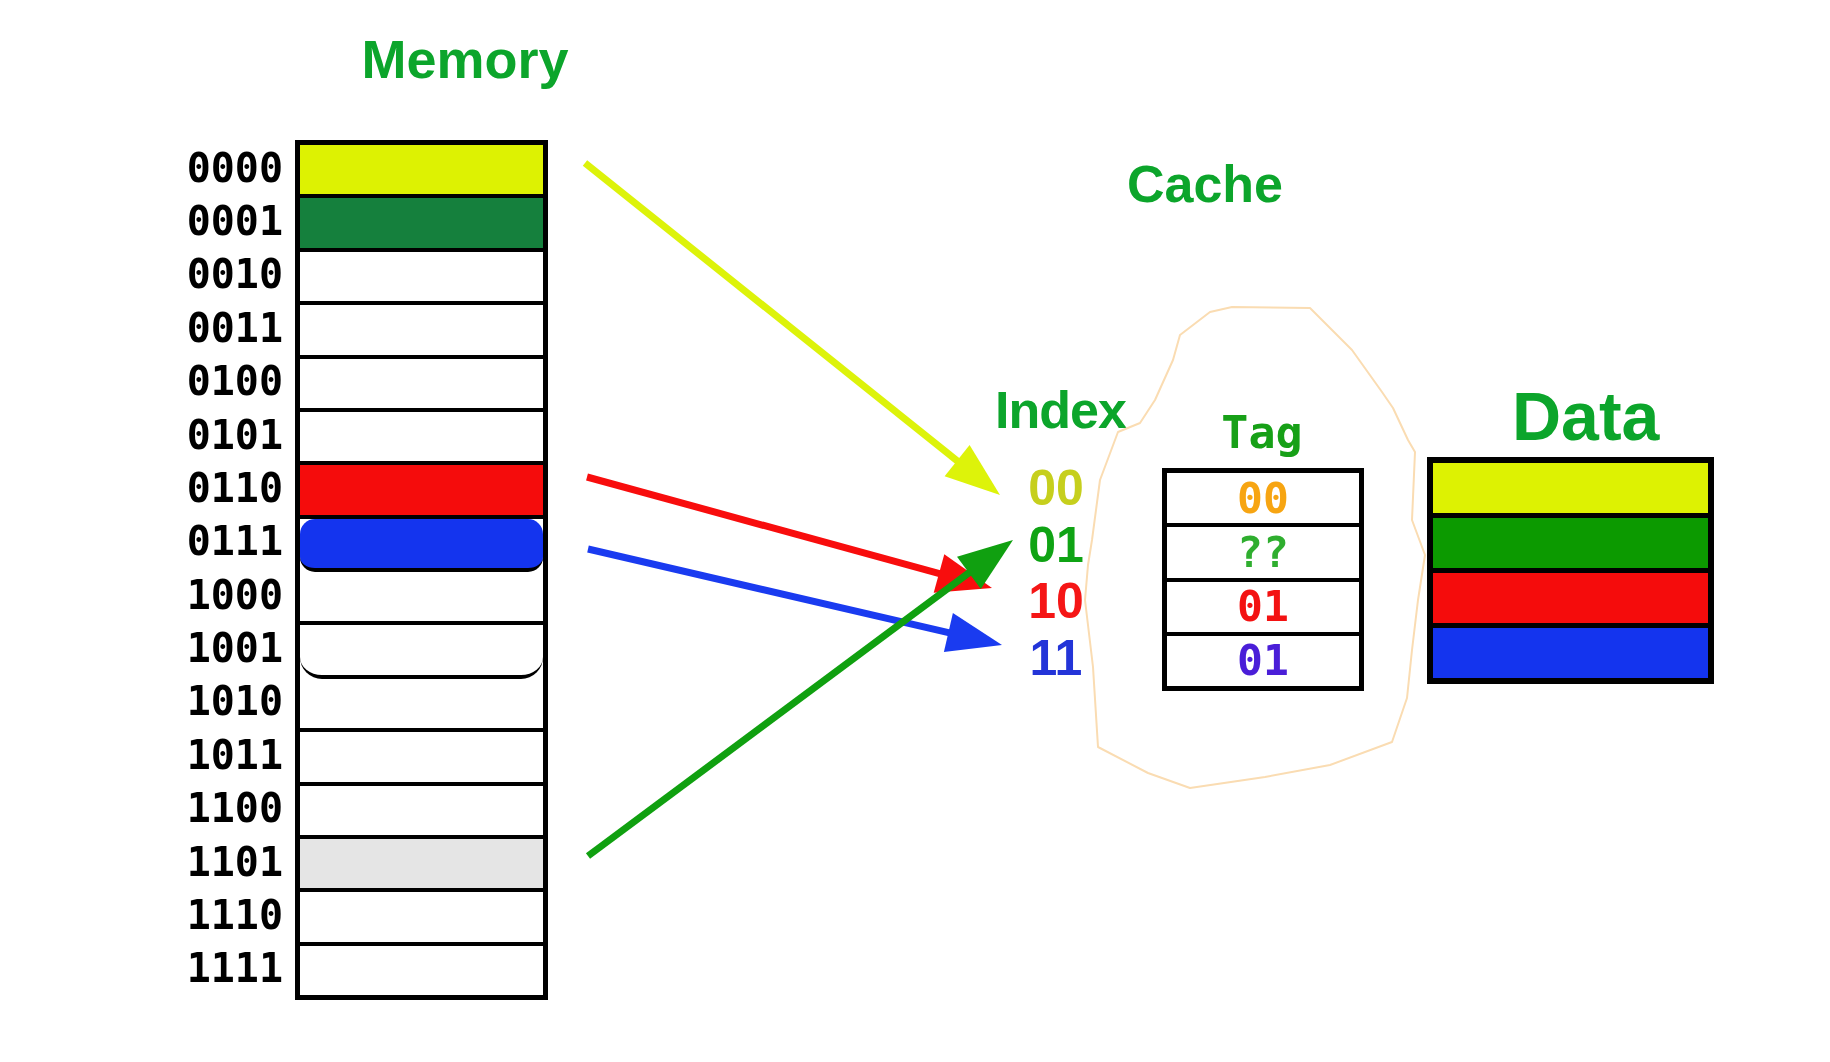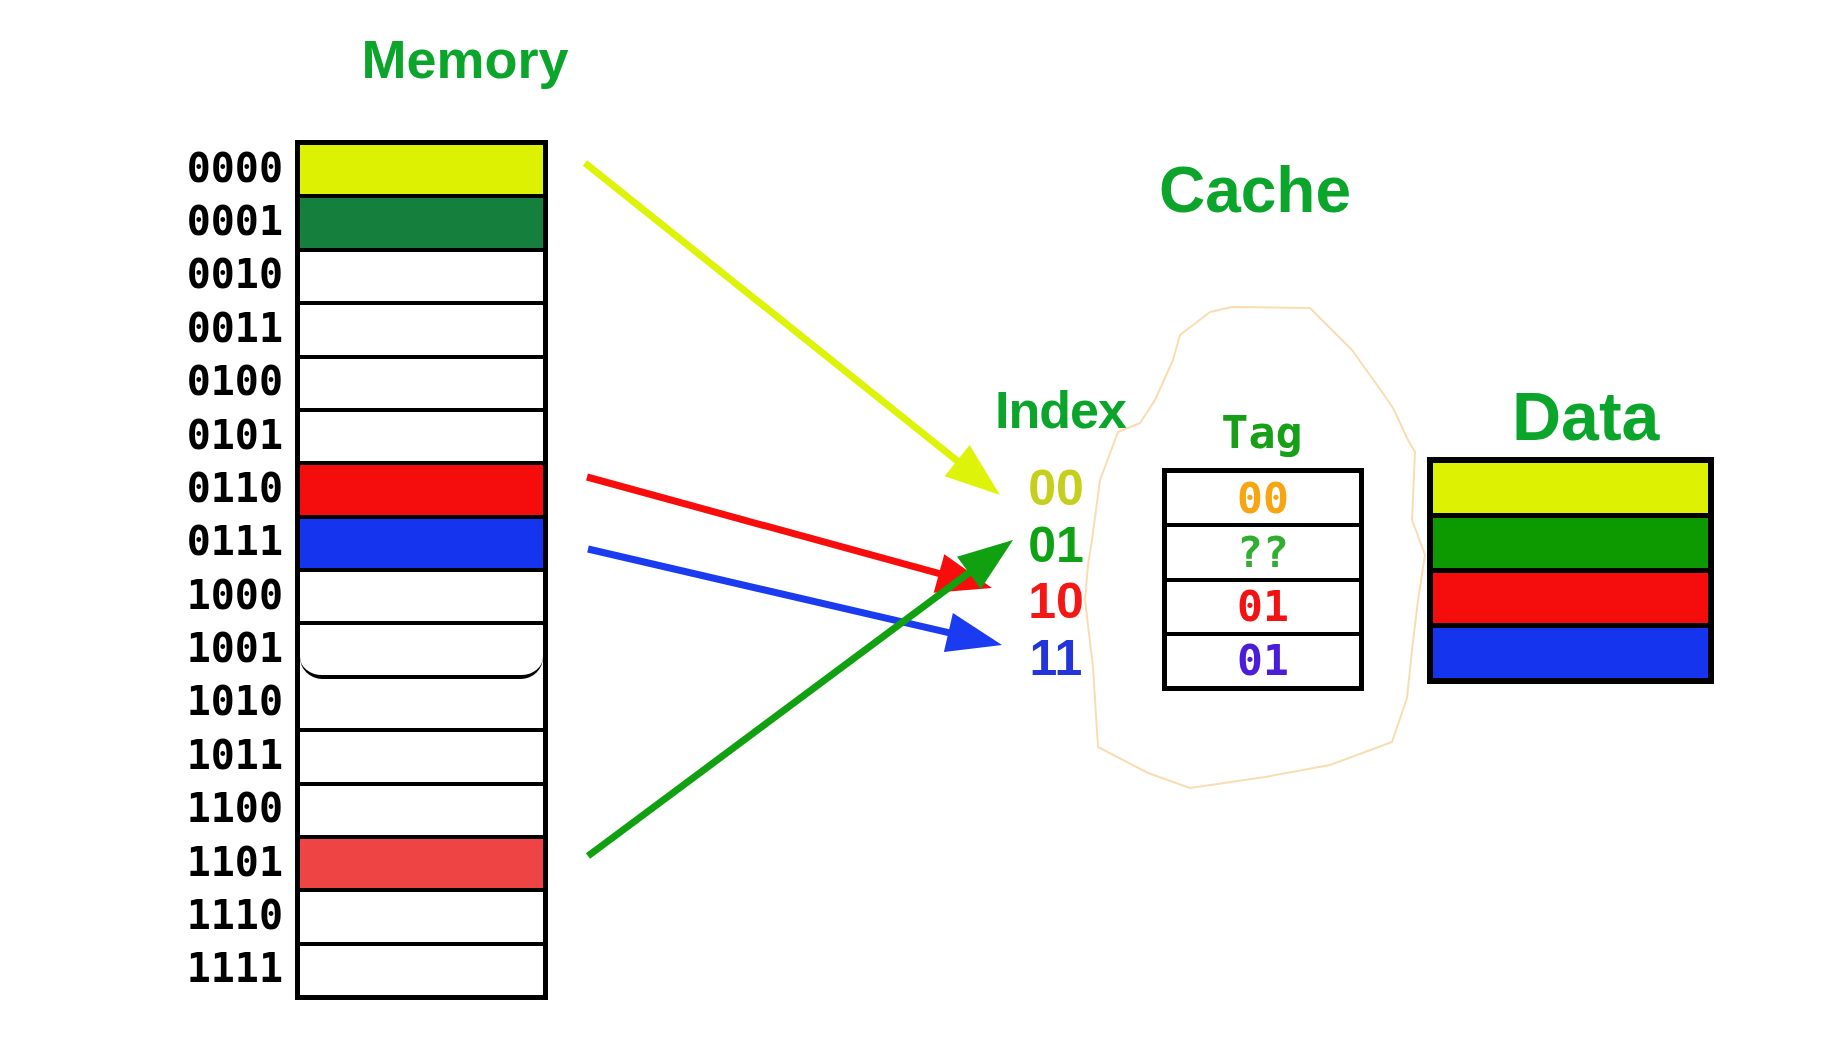--- a/index.html
+++ b/index.html
@@ -2,21 +2,21 @@
 <html style="--background: #ffffff; --ink: #000000; --title-green: #0ca52b; --tag-green: #17a017; --cache-outline-peach: #fadcb2;"><head>
 <meta charset="utf-8">
 <style>
   html,body{margin:0;padding:0;background:#fff;}
   .stage{
     position:relative;width:1830px;height:1062px;background:var(--background,#fff);
     overflow:hidden;font-family:"Liberation Sans",sans-serif;
   }
   .title{position:absolute;line-height:1;font-weight:bold;color:var(--title-green,#0ca52b);text-align:center;}
   .mem-title{left:315px;top:32px;width:300px;font-size:54px;}
-  .cache-title{left:1150px;top:158px;width:210px;font-size:64px;}
+  .cache-title{left:1100px;top:158px;width:210px;font-size:52px;}
   .index-title{left:988px;top:384px;width:145px;font-size:52px;letter-spacing:-1px;}
   .data-title{left:1512px;top:382px;width:125px;font-size:68px;}
   .tag-title{left:1192px;top:410px;width:140px;font-size:45px;
     font-family:"DejaVu Sans Mono",monospace;color:var(--tag-green,#17a017);}
   
   .mem-table{
     position:absolute;left:295px;top:140px;width:253px;height:860px;
     box-sizing:border-box;border:5px solid var(--ink,#000);
     display:flex;flex-direction:column;background:#fff;
   }
@@ -81,39 +81,39 @@
       </div>
       <div class="mem-row" style="background: rgb(255, 255, 255);">
         <span class="mem-label">0100</span>
       </div>
       <div class="mem-row" style="background: rgb(255, 255, 255);">
         <span class="mem-label">0101</span>
       </div>
       <div class="mem-row" style="background: rgb(245, 12, 12);">
         <span class="mem-label">0110</span>
       </div>
-      <div class="mem-row" style="background: rgb(20, 52, 238);">
+      <div class="mem-row" style="background: rgb(20, 52, 238); border-radius: 15px;">
         <span class="mem-label">0111</span>
       </div>
       <div class="mem-row" style="background: rgb(255, 255, 255);">
         <span class="mem-label">1000</span>
       </div>
       <div class="mem-row" style="background: rgb(255, 255, 255); border-radius: 22px;">
         <span class="mem-label">1001</span>
       </div>
       <div class="mem-row" style="background: rgb(255, 255, 255);">
         <span class="mem-label">1010</span>
       </div>
       <div class="mem-row" style="background: rgb(255, 255, 255);">
         <span class="mem-label">1011</span>
       </div>
       <div class="mem-row" style="background: rgb(255, 255, 255);">
         <span class="mem-label">1100</span>
       </div>
-      <div class="mem-row" style="background: #ef4444; text-decoration: underline;">
+      <div class="mem-row" style="background: #e5e5e5; text-decoration: underline;">
         <span class="mem-label">1101</span>
       </div>
       <div class="mem-row" style="background: rgb(255, 255, 255);">
         <span class="mem-label">1110</span>
       </div>
       <div class="mem-row" style="background: rgb(255, 255, 255);">
         <span class="mem-label">1111</span>
       </div>
     </div>
   <div class="index-col" id="index-col">

